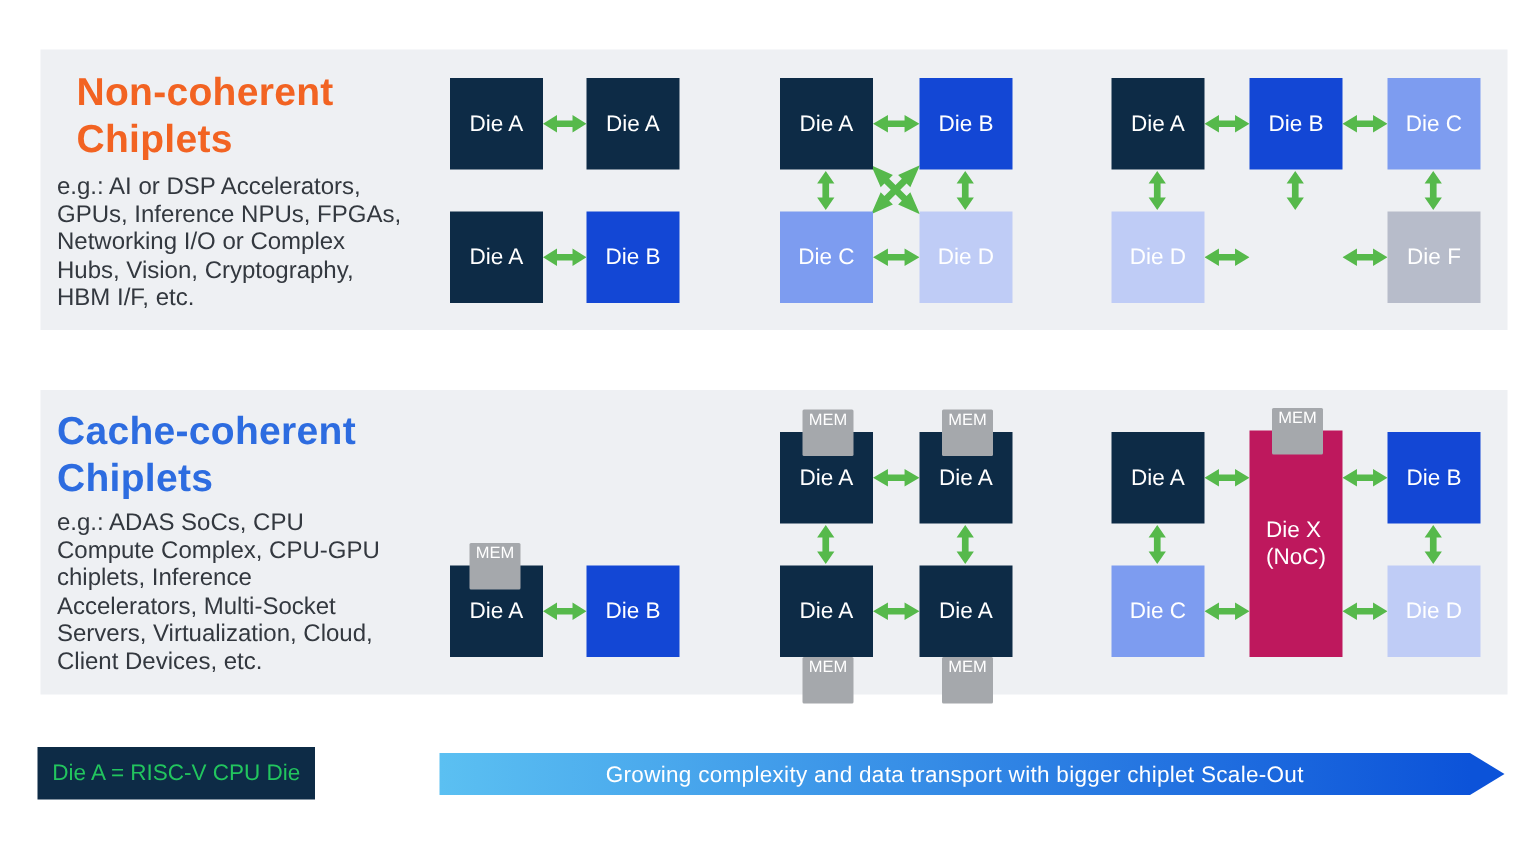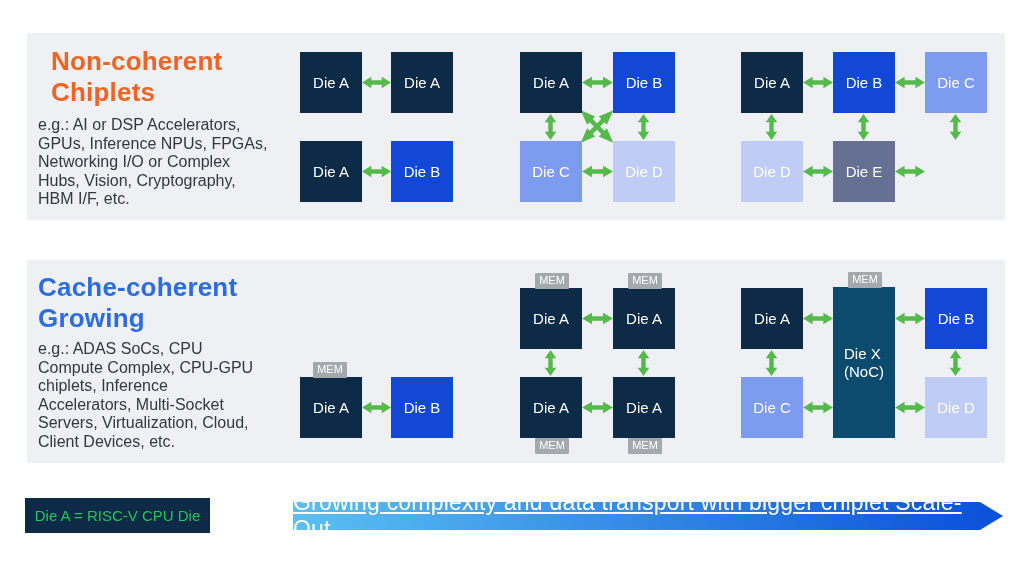--- a/index.html
+++ b/index.html
@@ -19,58 +19,58 @@
        line-height:18.5px;color:var(--bodytext);white-space:pre-line;}
   #desc-non{top:116px;}
   #desc-cache{top:340px;}
 
   #diagram-layer{position:absolute;left:0;top:0;width:1024px;height:576px;}
 
   .die{position:absolute;display:flex;align-items:center;justify-content:center;}
   .die-label{color:#ffffff;font-size:15px;font-weight:500;text-align:left;
        white-space:pre-line;line-height:18px;}
 
-  .mem{position:absolute;width:34px;height:16px;background:var(--memgray);
+  .mem{position:absolute;width:34px;height:31px;background:var(--memgray);
        color:#ffffff;font-size:11px;line-height:15px;text-align:center;
        border-radius:1px;font-weight:500;}
 
   .arrow{position:absolute;}
   .arrow svg{display:block;width:100%;height:100%;}
   .arrow svg path{fill:var(--green);}
   .arrow.d1{transform:rotate(45deg);}
   .arrow.d2{transform:rotate(-45deg);}
 
   #legend{position:absolute;left:25px;top:498px;width:185px;height:35px;
        background:var(--navy);display:flex;align-items:center;justify-content:center;}
   #legend span{color:#22c55e;font-size:15px;}
 
   #banner{position:absolute;left:293px;top:502px;width:687px;height:28px;
        background:linear-gradient(to right,var(--bannerfrom),var(--bannerto));
        display:flex;align-items:center;justify-content:center;}
-  #banner span{color:#ffffff;font-size:23px;letter-spacing:0.2px;text-decoration:underline;}
+  #banner span{color:#ffffff;font-size:15px;letter-spacing:0.2px;}
   #banner-head{position:absolute;left:980px;top:502px;width:0;height:0;
        border-top:14px solid transparent;border-bottom:14px solid transparent;
        border-left:23px solid var(--bannerto);}
 </style>
 </head>
 <body style="--panel: #eef0f3; --navy: #0d2b46; --green: #56b94b; --memgray: #a5a8ac; --orange: #f26322; --titleblue: #2d6ce0; --bodytext: #33383f; --bannerfrom: #5bc0f2; --bannerto: #0c53d9;">
 
 <div class="panel" id="panel-top"></div>
 <div class="panel" id="panel-bottom"></div>
 
 <div class="section-title" id="title-non">Non-coherent
 Chiplets</div>
 <div class="section-desc" id="desc-non">e.g.: AI or DSP Accelerators,
 GPUs, Inference NPUs, FPGAs,
 Networking I/O or Complex
 Hubs, Vision, Cryptography,
 HBM I/F, etc.</div>
 
 <div class="section-title" id="title-cache">Cache-coherent
-Growing</div>
+Chiplets</div>
 <div class="section-desc" id="desc-cache">e.g.: ADAS SoCs, CPU
 Compute Complex, CPU-GPU
 chiplets, Inference
 Accelerators, Multi-Socket
 Servers, Virtualization, Cloud,
 Client Devices, etc.</div>
 
 <div id="diagram-layer">
     <div class="arrow " style="left: 362px; top: 76px; width: 29px; height: 13px;">
       <svg viewBox="0 0 28 14" preserveAspectRatio="none">
@@ -176,22 +176,22 @@
     </div>
     <div class="die" style="left: 833px; top: 52px; width: 62px; height: 61px; background: rgb(19, 71, 213);">
       <span class="die-label">Die B</span>
     </div>
     <div class="die" style="left: 925px; top: 52px; width: 62px; height: 61px; background: rgb(125, 156, 240);">
       <span class="die-label">Die C</span>
     </div>
     <div class="die" style="left: 741px; top: 141px; width: 62px; height: 61px; background: rgb(191, 204, 246);">
       <span class="die-label">Die D</span>
     </div>
-    <div class="die" style="left: 833px; top: 141px; width: 62px; height: 61px; background: rgb(101, 112, 146);">
-      <span class="die-label">Die E</span>
+    <div class="die" style="left: 925px; top: 141px; width: 62px; height: 61px; background: rgb(183, 188, 202);">
+      <span class="die-label">Die F</span>
     </div>
     <div class="arrow " style="left: 362px; top: 401px; width: 29px; height: 13px;">
       <svg viewBox="0 0 28 14" preserveAspectRatio="none">
         <path d="M0 7 L9 0.8 9 4.6 19 4.6 19 0.8 28 7 19 13.2 19 9.4 9 9.4 9 13.2 Z"></path>
       </svg>
     </div>
     <div class="die" style="left: 300px; top: 377px; width: 62px; height: 61px; background: rgb(13, 43, 70);">
       <span class="die-label">Die A</span>
     </div>
     <div class="die" style="left: 391px; top: 377px; width: 62px; height: 61px; background: rgb(19, 71, 213);">
@@ -260,21 +260,21 @@
       </svg>
     </div>
     <div class="arrow " style="left: 949px; top: 350px; width: 13px; height: 26px;">
       <svg viewBox="0 0 14 28" preserveAspectRatio="none">
         <path d="M7 0 L13.2 9 9.4 9 9.4 19 13.2 19 7 28 0.8 19 4.6 19 4.6 9 0.8 9 Z"></path>
       </svg>
     </div>
     <div class="die" style="left: 741px; top: 288px; width: 62px; height: 61px; background: rgb(13, 43, 70);">
       <span class="die-label">Die A</span>
     </div>
-    <div class="die" style="left: 833px; top: 287px; width: 62px; height: 151px; background: #0c4a6e;">
+    <div class="die" style="left: 833px; top: 287px; width: 62px; height: 151px; background: #be185d;">
       <span class="die-label">Die X
 (NoC)</span>
     </div>
     <div class="die" style="left: 925px; top: 288px; width: 62px; height: 61px; background: rgb(19, 71, 213);">
       <span class="die-label">Die B</span>
     </div>
     <div class="die" style="left: 741px; top: 377px; width: 62px; height: 61px; background: rgb(125, 156, 240);">
       <span class="die-label">Die C</span>
     </div>
     <div class="die" style="left: 925px; top: 377px; width: 62px; height: 61px; background: rgb(191, 204, 246);">

